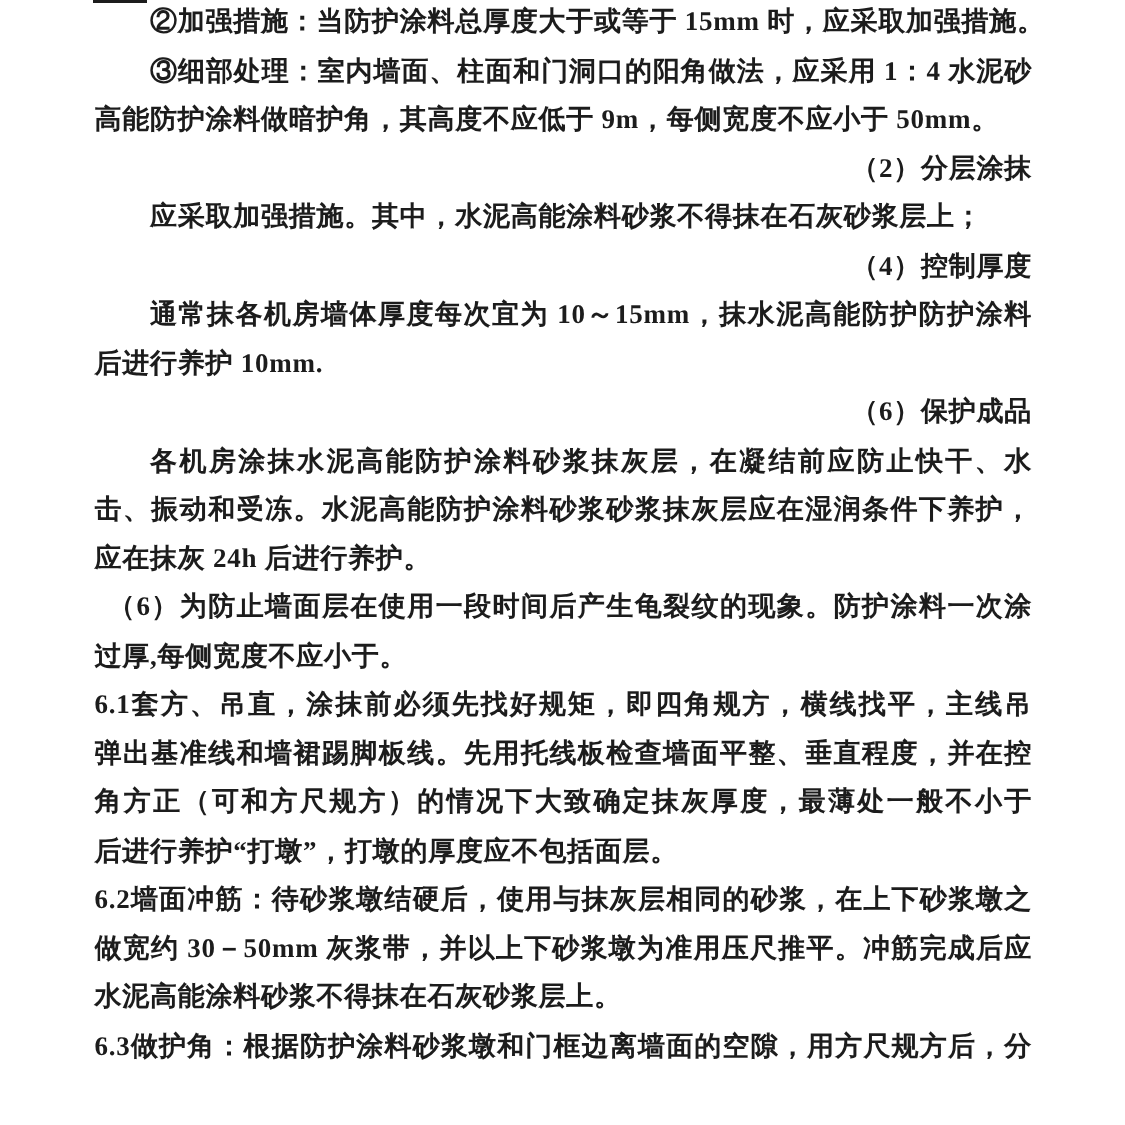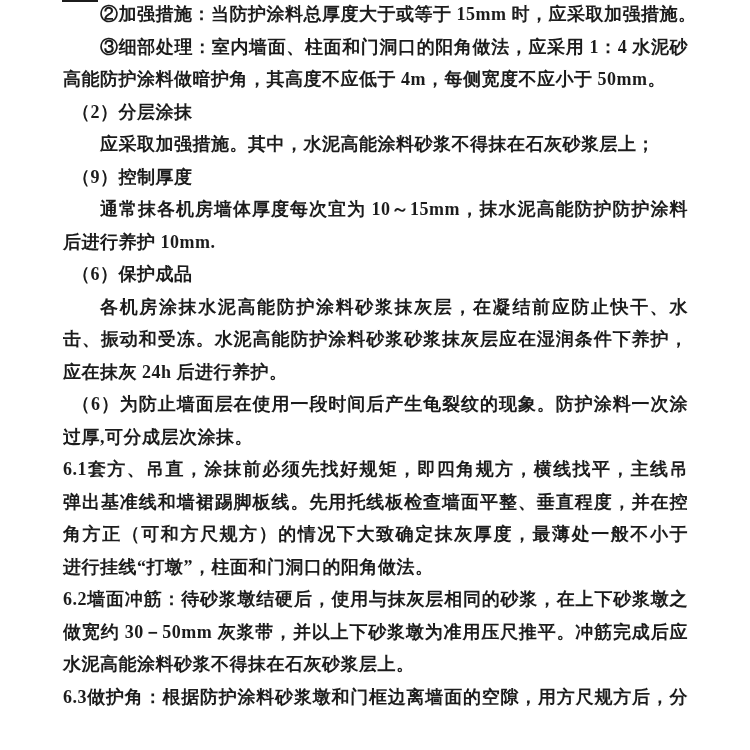--- a/index.html
+++ b/index.html
@@ -38,44 +38,44 @@
     white-space: nowrap;
     letter-spacing: 0.5px;
   }
   .line.justify {
     white-space: normal;
     text-align: justify;
     text-align-last: justify;
     overflow: hidden;
   }
   .ind-para { text-indent: 37px; }
-  .ind-item { text-indent: 9px; }
+  .ind-item { text-indent: 9px; text-align: right; }
 </style>
 </head>
 <body>
 
 <div class="page" style="background: rgb(255, 255, 255);">
   <div class="top-fragment"></div>
   <div class="doc" style="color: rgb(28, 28, 28);">
       <div class="line ind-para">②加强措施：当防护涂料总厚度大于或等于 15mm 时，应采取加强措施。</div>
       <div class="line ind-para justify">③细部处理：室内墙面、柱面和门洞口的阳角做法，应采用 1：4 水泥砂浆和</div>
-      <div class="line">高能防护涂料做暗护角，其高度不应低于 4m，每侧宽度不应小于 50mm。</div>
+      <div class="line">高能防护涂料做暗护角，其高度不应低于 9m，每侧宽度不应小于 50mm。</div>
       <div class="line ind-item">（2）分层涂抹</div>
       <div class="line ind-para">应采取加强措施。其中，水泥高能涂料砂浆不得抹在石灰砂浆层上；</div>
-      <div class="line ind-item">（9）控制厚度</div>
+      <div class="line ind-item">（4）控制厚度</div>
       <div class="line ind-para justify">通常抹各机房墙体厚度每次宜为 10～15mm，抹水泥高能防护防护涂料混合砂</div>
       <div class="line">后进行养护 10mm.</div>
       <div class="line ind-item">（6）保护成品</div>
       <div class="line ind-para justify">各机房涂抹水泥高能防护涂料砂浆抹灰层，在凝结前应防止快干、水冲、撞</div>
       <div class="line justify">击、振动和受冻。水泥高能防护涂料砂浆砂浆抹灰层应在湿润条件下养护，一般</div>
       <div class="line">应在抹灰 24h 后进行养护。</div>
       <div class="line ind-item justify">（6）为防止墙面层在使用一段时间后产生龟裂纹的现象。防护涂料一次涂抹不宜</div>
-      <div class="line">过厚,可分成层次涂抹。</div>
+      <div class="line">过厚,每侧宽度不应小于。</div>
       <div class="line justify">6.1套方、吊直，涂抹前必须先找好规矩，即四角规方，横线找平，主线吊直，</div>
       <div class="line justify">弹出基准线和墙裙踢脚板线。先用托线板检查墙面平整、垂直程度，并在控制阳</div>
       <div class="line justify">角方正（可和方尺规方）的情况下大致确定抹灰厚度，最薄处一般不小于 7mm ，</div>
-      <div class="line">进行挂线“打墩”，柱面和门洞口的阳角做法。</div>
+      <div class="line">后进行养护“打墩”，打墩的厚度应不包括面层。</div>
       <div class="line justify">6.2墙面冲筋：待砂浆墩结硬后，使用与抹灰层相同的砂浆，在上下砂浆墩之间</div>
       <div class="line justify">做宽约 30－50mm 灰浆带，并以上下砂浆墩为准用压尺推平。冲筋完成后应待其</div>
       <div class="line">水泥高能涂料砂浆不得抹在石灰砂浆层上。</div>
       <div class="line justify">6.3做护角：根据防护涂料砂浆墩和门框边离墙面的空隙，用方尺规方后，分别</div>
     </div>
 </div>
 
 </body></html>

